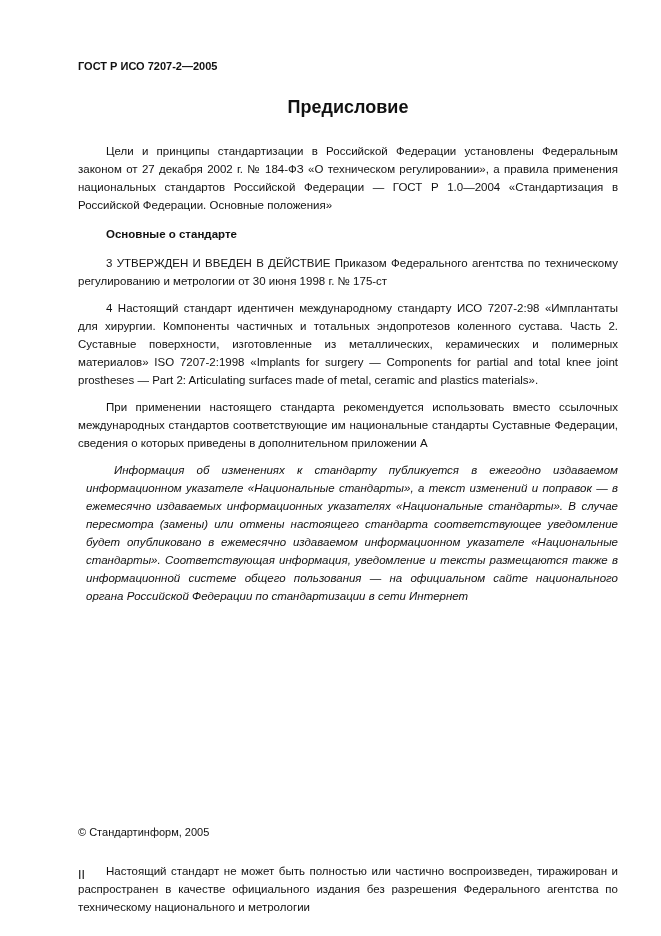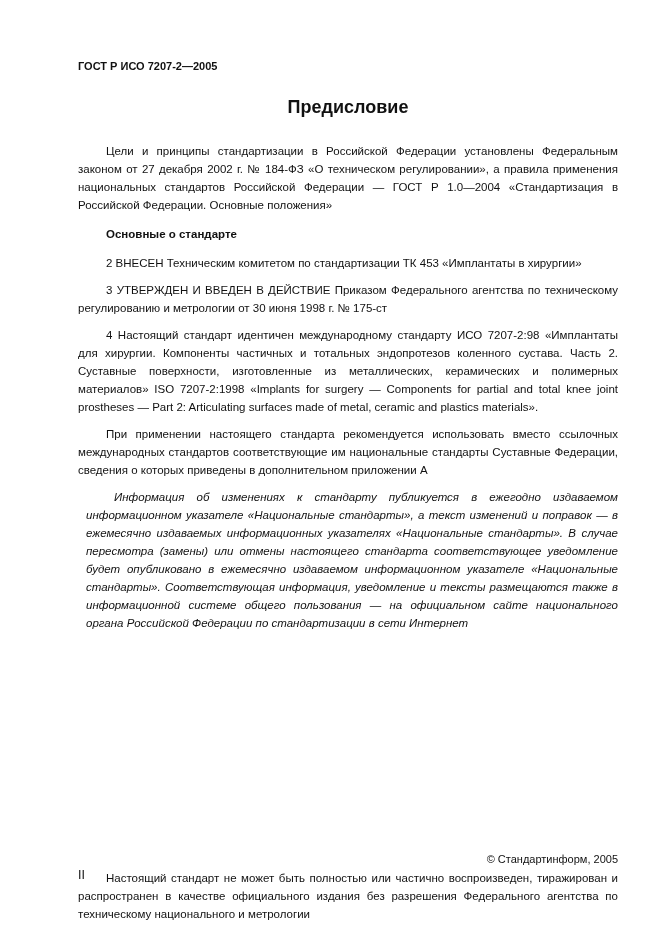--- a/index.html
+++ b/index.html
@@ -44,22 +44,22 @@
     margin: 14px 0 14px 0;
   }
   .item-gap { margin-bottom: 9px; }
   .italic-note {
     font-style: italic;
     margin-left: 8px;
   }
   .spacer { height: 212px; }
   .copyright {
     font-size: 11px;
-    text-align: right;
-    margin-bottom: 4px;
+    text-align: left;
+    margin-bottom: 24px;
   }
   .page-number {
     position: absolute;
     left: 78px;
     top: 868px;
     font-size: 12.5px;
     text-align: center;
   }
 </style>
 </head>
@@ -70,21 +70,20 @@
 
     <div class="doc-code">ГОСТ Р ИСО 7207-2—2005</div>
 
     <div class="page-title">Предисловие</div>
 
     <p class="body">Цели и принципы стандартизации в Российской Федерации установлены Федеральным законом от 27 декабря 2002 г. № 184-ФЗ «О техническом регулировании», а правила применения национальных стандартов Российской Федерации — ГОСТ Р 1.0—2004 «Стандартизация в Российской Федерации. Основные положения»</p>
 
     <div class="section-heading">Основные о стандарте</div>
 
 
-    <p class="body item-gap">2  ВНЕСЕН Техническим комитетом по стандартизации ТК 453 «Имплантаты в хирургии»</p>
 
     <p class="body item-gap">3  УТВЕРЖДЕН И ВВЕДЕН В ДЕЙСТВИЕ Приказом Федерального агентства по техническому регулированию и метрологии от 30 июня 1998 г. № 175-ст</p>
 
     <p class="body item-gap">4  Настоящий стандарт идентичен международному стандарту ИСО 7207-2:98 «Имплантаты для хирургии. Компоненты частичных и тотальных эндопротезов коленного сустава. Часть 2. Суставные поверхности, изготовленные из металлических, керамических и полимерных материалов» ISO 7207-2:1998 «Implants for surgery — Components for partial and total knee joint prostheses — Part 2: Articulating surfaces made of metal, ceramic and plastics materials».</p>
 
     <p class="body item-gap">При применении настоящего стандарта рекомендуется использовать вместо ссылочных международных стандартов соответствующие им национальные стандарты Суставные Федерации, сведения о которых приведены в дополнительном приложении А</p>
 
 
     <p class="body italic-note">Информация об изменениях к стандарту публикуется в ежегодно издаваемом информационном указателе «Национальные стандарты», а текст изменений и поправок — в ежемесячно издаваемых информационных указателях «Национальные стандарты». В случае пересмотра (замены) или отмены настоящего стандарта соответствующее уведомление будет опубликовано в ежемесячно издаваемом информационном указателе «Национальные стандарты». Соответствующая информация, уведомление и тексты размещаются также в информационной системе общего пользования — на официальном сайте национального органа Российской Федерации по стандартизации в сети Интернет</p>
 

